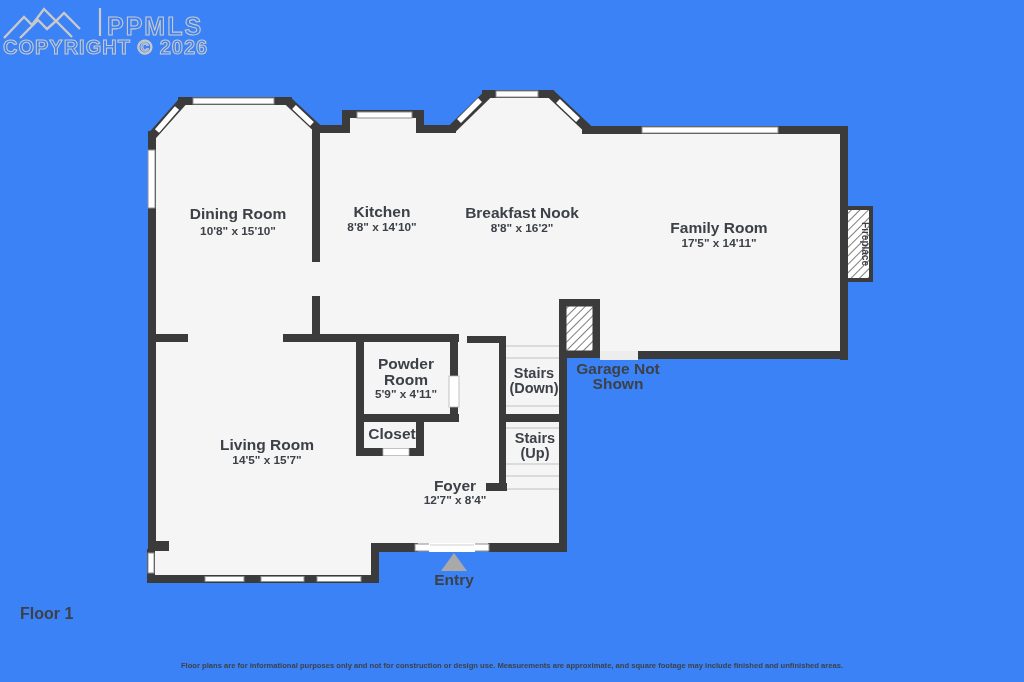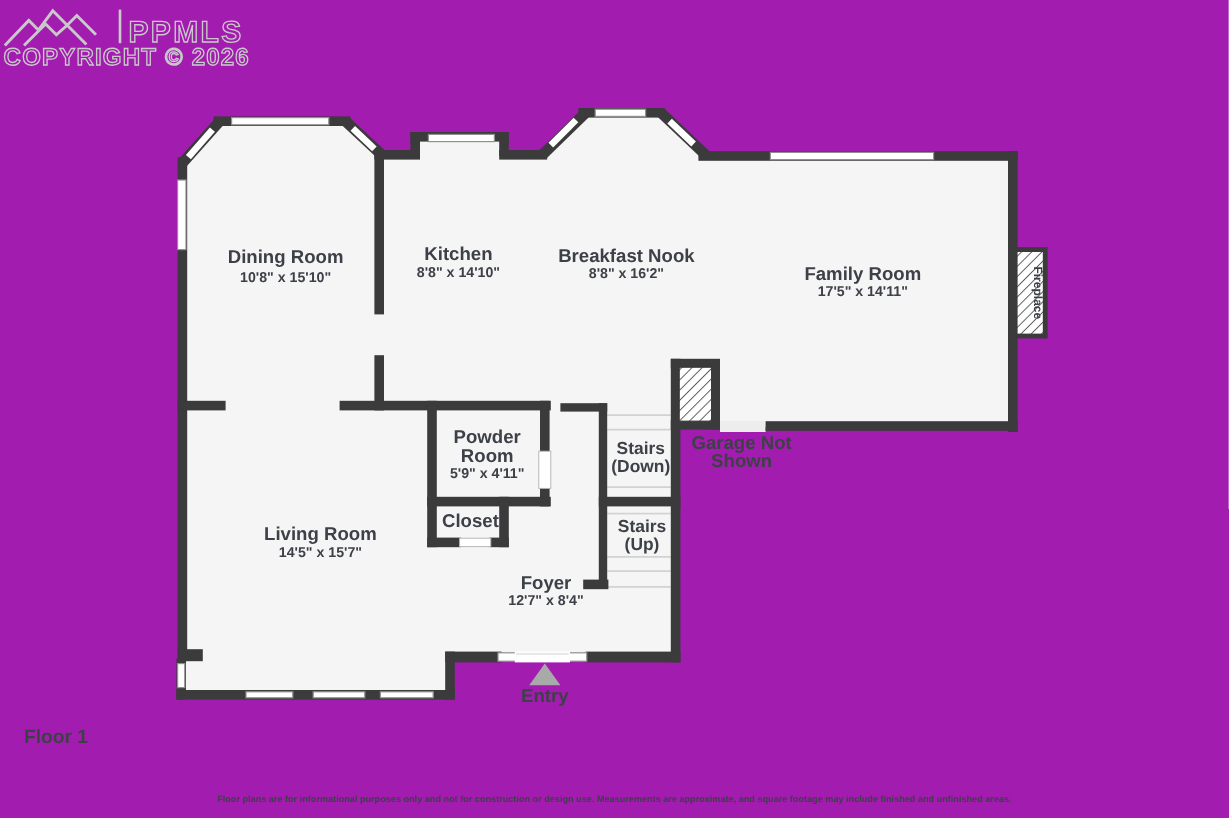--- a/index.html
+++ b/index.html
@@ -1,16 +1,16 @@
 <!DOCTYPE html>
 <html><head>
 <meta charset="utf-8">
 <style>
   html,body{margin:0;padding:0;background:#fff;}
-  .page{position:relative;width:1024px;height:682px;background:#a21caf;overflow:hidden;
+  .page{position:relative;width:1024px;height:682px;background:#3b82f6;overflow:hidden;
         font-family:"Liberation Sans",sans-serif;}
   svg text{font-family:"Liberation Sans",sans-serif;font-weight:700;fill:#3d4147;}
   .room-name{font-size:15.5px;}
   .room-dims{font-size:11.8px;}
   .small-name{font-size:14.5px;}
   .tiny-name{font-size:10px;}
   .floor-title{font-size:16px;}
   .disclaimer{font-size:7.6px;}
   .wall{fill:#3b3b3b;}
   .wline{stroke:#3b3b3b;stroke-width:9;fill:none;}

